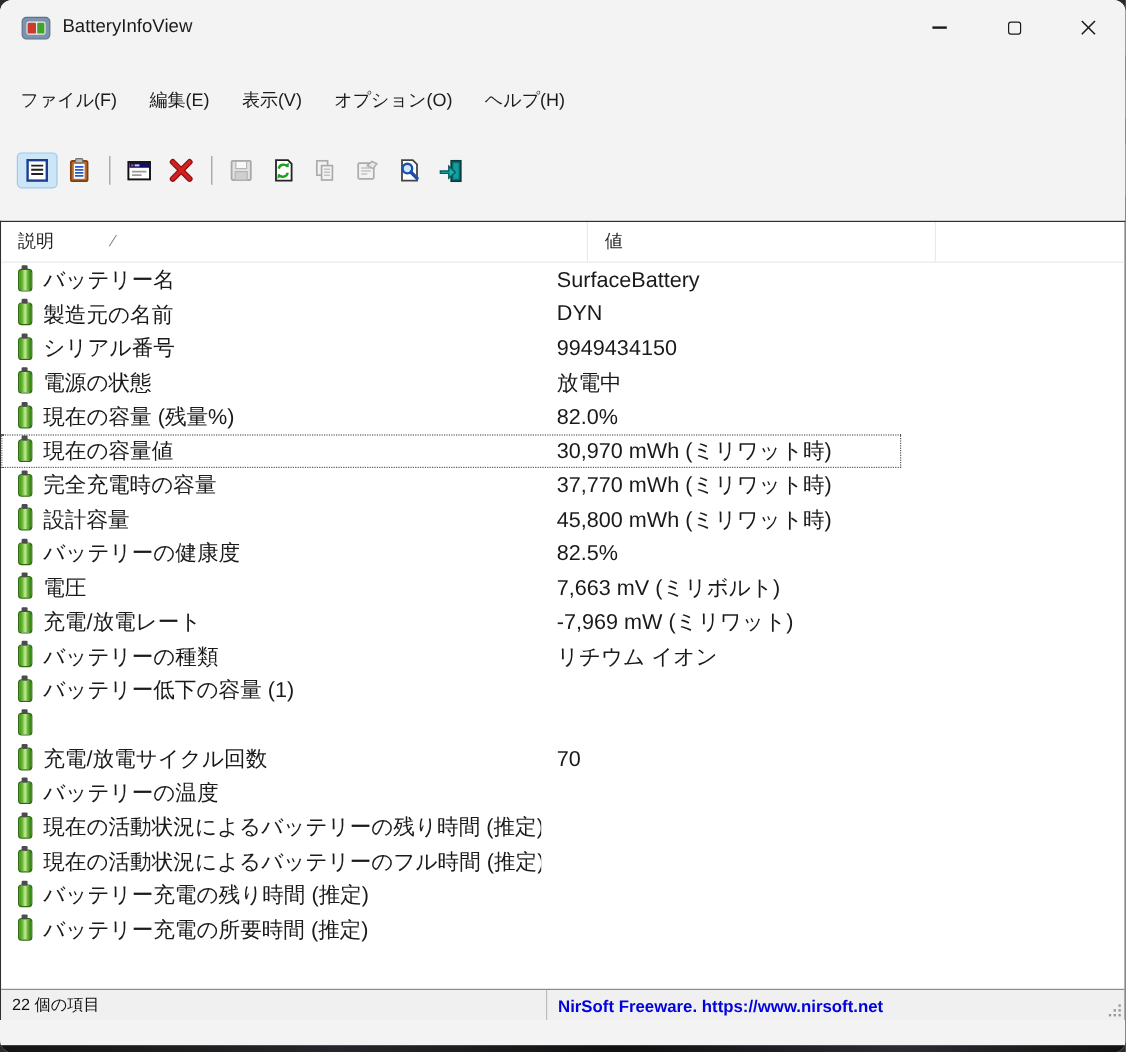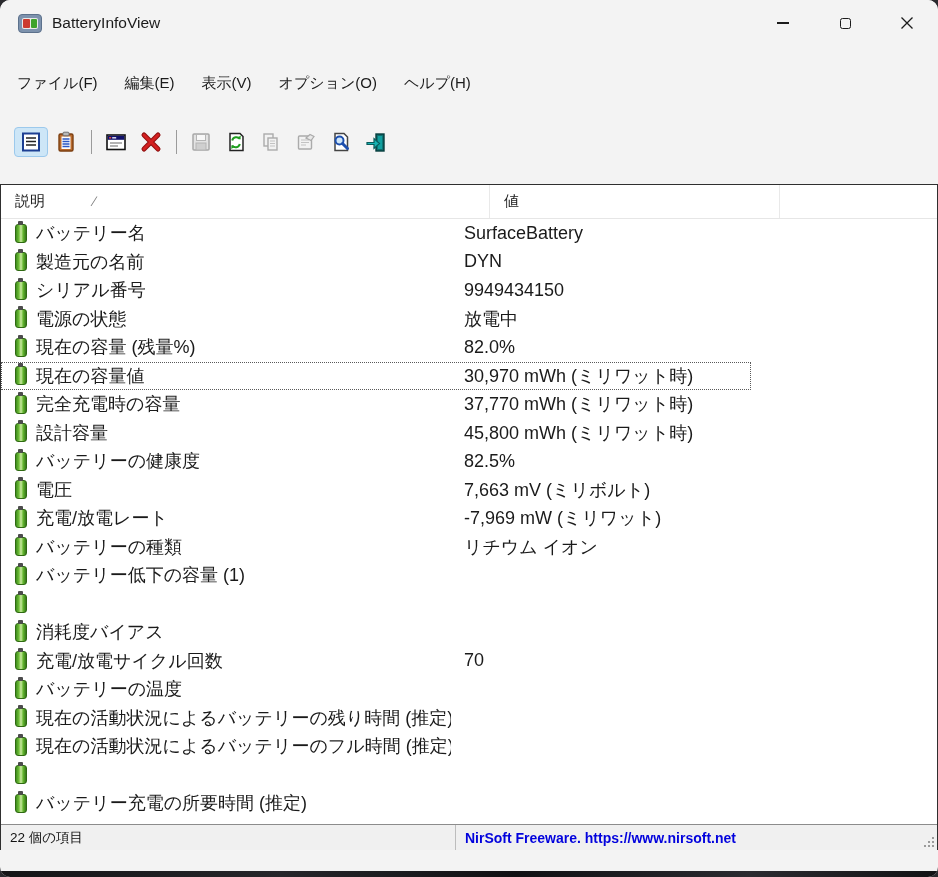--- a/index.html
+++ b/index.html
@@ -283,27 +283,20 @@
         </div>
         <div class="row">
           <span class="cell c1">
             <span class="batt"></span>
           </span>
           <span class="cell c2"></span>
         </div>
         <div class="row">
           <span class="cell c1">
             <span class="batt"></span>
-            <span>消耗度バイアス</span>
-          </span>
-          <span class="cell c2"></span>
-        </div>
-        <div class="row">
-          <span class="cell c1">
-            <span class="batt"></span>
             <span>充電/放電サイクル回数</span>
           </span>
           <span class="cell c2">70</span>
         </div>
         <div class="row">
           <span class="cell c1">
             <span class="batt"></span>
             <span>バッテリーの温度</span>
           </span>
           <span class="cell c2"></span>
@@ -318,20 +311,21 @@
         <div class="row">
           <span class="cell c1">
             <span class="batt"></span>
             <span>現在の活動状況によるバッテリーのフル時間 (推定)</span>
           </span>
           <span class="cell c2"></span>
         </div>
         <div class="row">
           <span class="cell c1">
             <span class="batt"></span>
+            <span>バッテリー充電の残り時間 (推定)</span>
           </span>
           <span class="cell c2"></span>
         </div>
         <div class="row">
           <span class="cell c1">
             <span class="batt"></span>
             <span>バッテリー充電の所要時間 (推定)</span>
           </span>
           <span class="cell c2"></span>
         </div>

